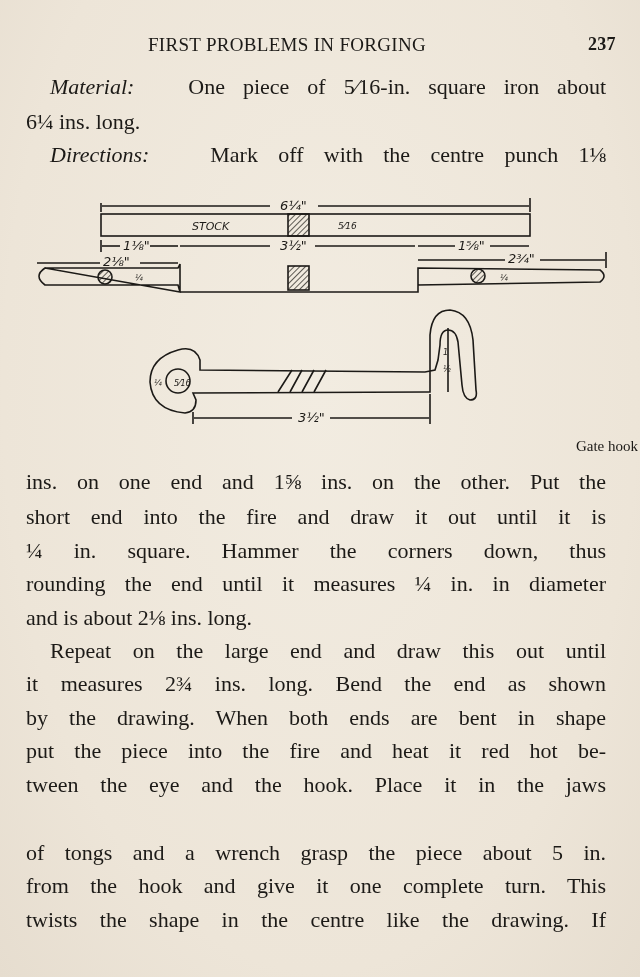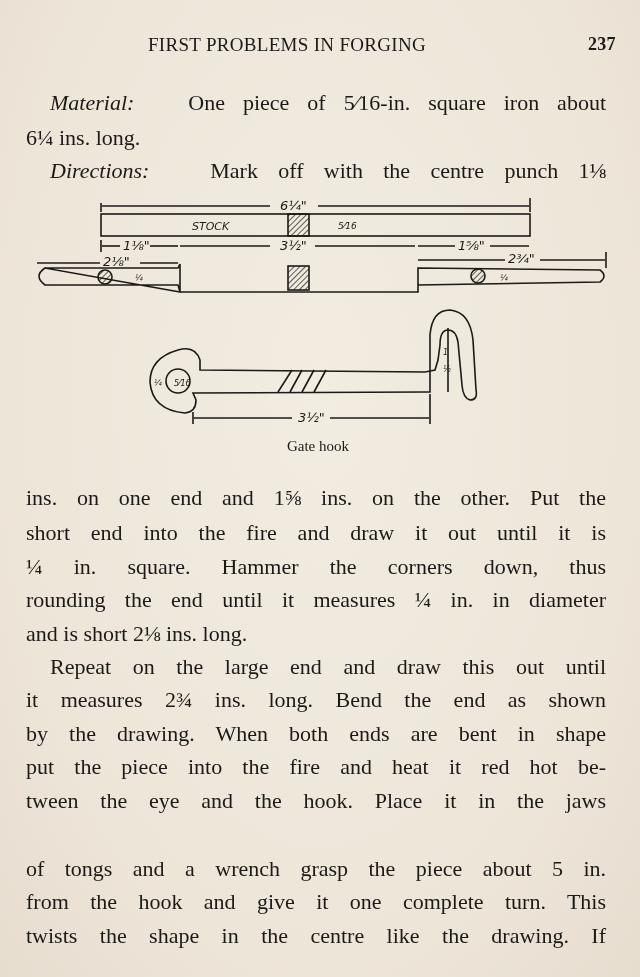--- a/index.html
+++ b/index.html
@@ -45,39 +45,38 @@
     }
     .line {
       position: absolute;
       left: 26px;
       width: 580px;
       font-size: 22px;
       line-height: 28px;
       white-space: nowrap;
       text-align: justify;
       text-align-last: justify;
-      margin-top: 16px;
     }
     .line.indent { left: 50px; width: 556px; }
     .line.last { text-align-last: left; }
     .label-italic { font-style: italic; }
     .figure {
       position: absolute;
       left: 0;
       top: 185px;
       width: 640px;
       height: 275px;
     }
     .figure svg { position: absolute; left: 0; top: 0; }
     .caption {
       position: absolute;
       top: 438px;
       left: 0;
       width: 640px;
-      text-align: center;
+      text-align: right;
       font-size: 15px;
       padding-left: 0;
     }
     .caption span { position: relative; left: -2px; }
   </style>
 </head>
 <body>
 
 <div class="page">
 
@@ -162,21 +161,21 @@
   </div>
 
   <div class="caption">
     <span>Gate hook</span>
   </div>
 
   <div class="line" style="top:468px;">ins. on one end and 1⅝ ins. on the other.  Put the</div>
   <div class="line" style="top:503px;">short end into the fire and draw it out until it is</div>
   <div class="line" style="top:537px;">¼ in. square.  Hammer the corners down, thus</div>
   <div class="line" style="top:570px;">rounding the end until it measures ¼ in. in diameter</div>
-  <div class="line last" style="top:604px;">and is short 2⅛ ins. long.</div>
+  <div class="line last" style="top:604px;">and is about 2⅛ ins. long.</div>
 
   <div class="line indent" style="top:637px;">Repeat on the large end and draw this out until</div>
   <div class="line" style="top:670px;">it measures 2¾ ins. long.  Bend the end as shown</div>
   <div class="line" style="top:704px;">by the drawing.  When both ends are bent in shape</div>
   <div class="line" style="top:737px;">put the piece into the fire and heat it red hot be-</div>
   <div class="line" style="top:771px;">tween the eye and the hook.  Place it in the jaws</div>
   <div class="line" style="top:839px;">of tongs and a wrench grasp the piece about 5 in.</div>
   <div class="line" style="top:872px;">from the hook and give it one complete turn.  This</div>
   <div class="line" style="top:906px;">twists the shape in the centre like the drawing.  If</div>
 

